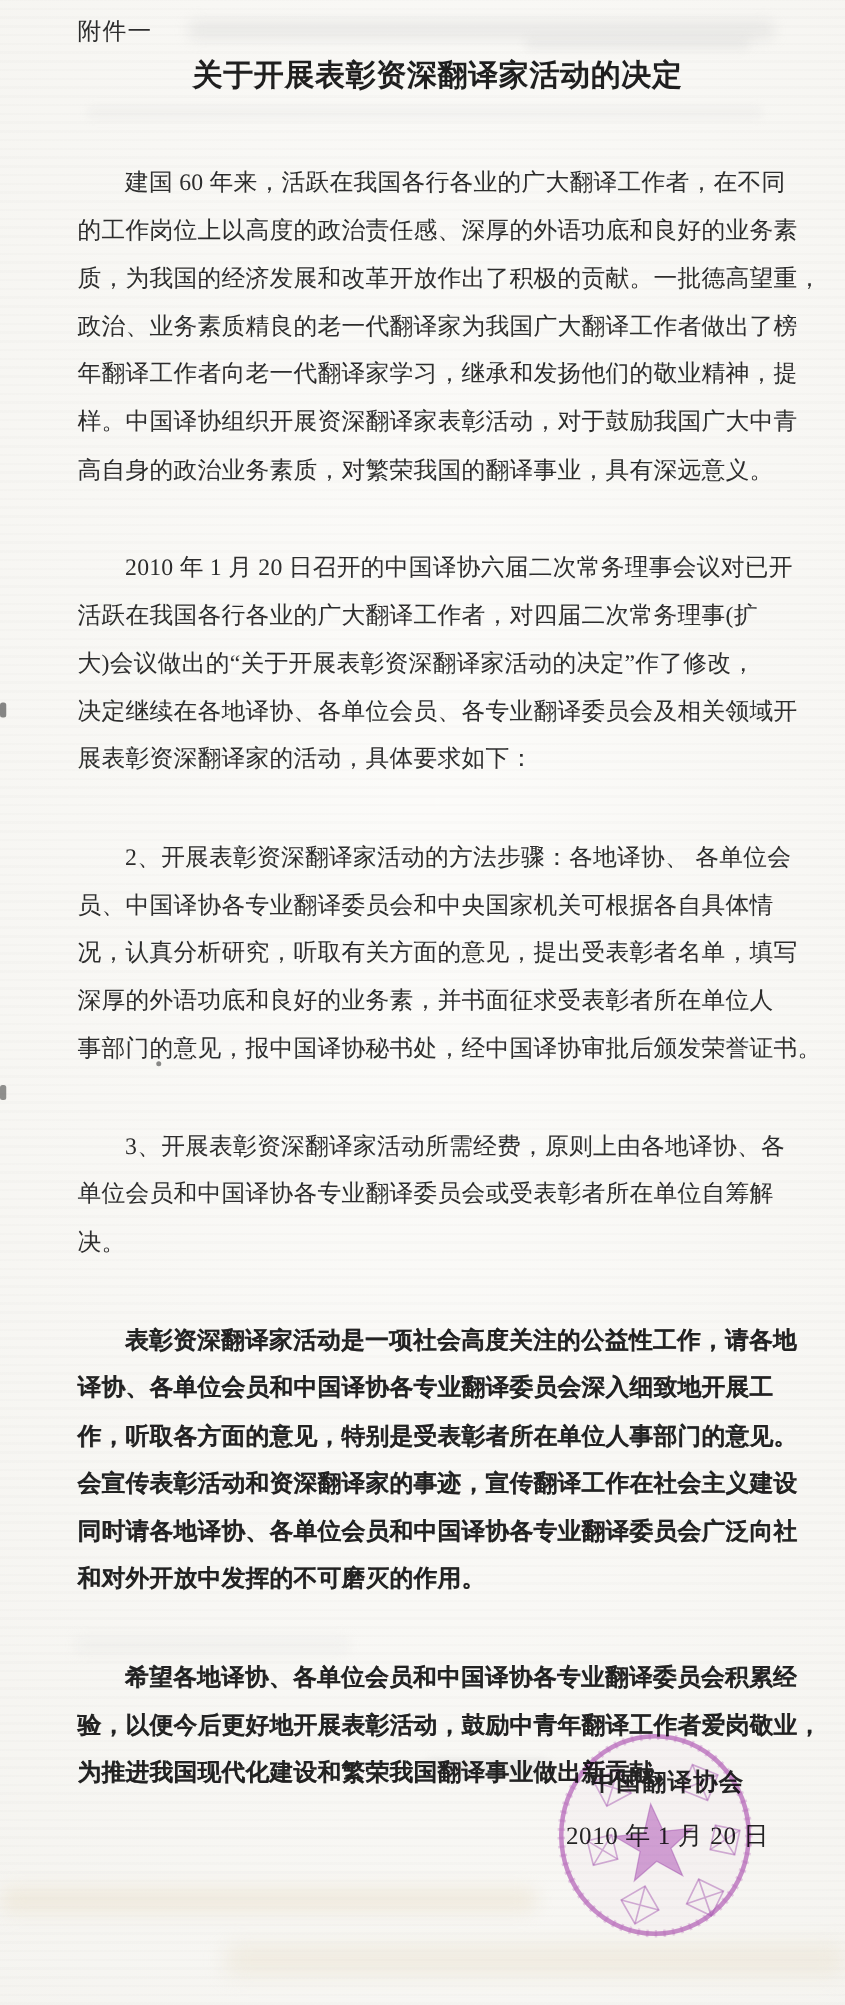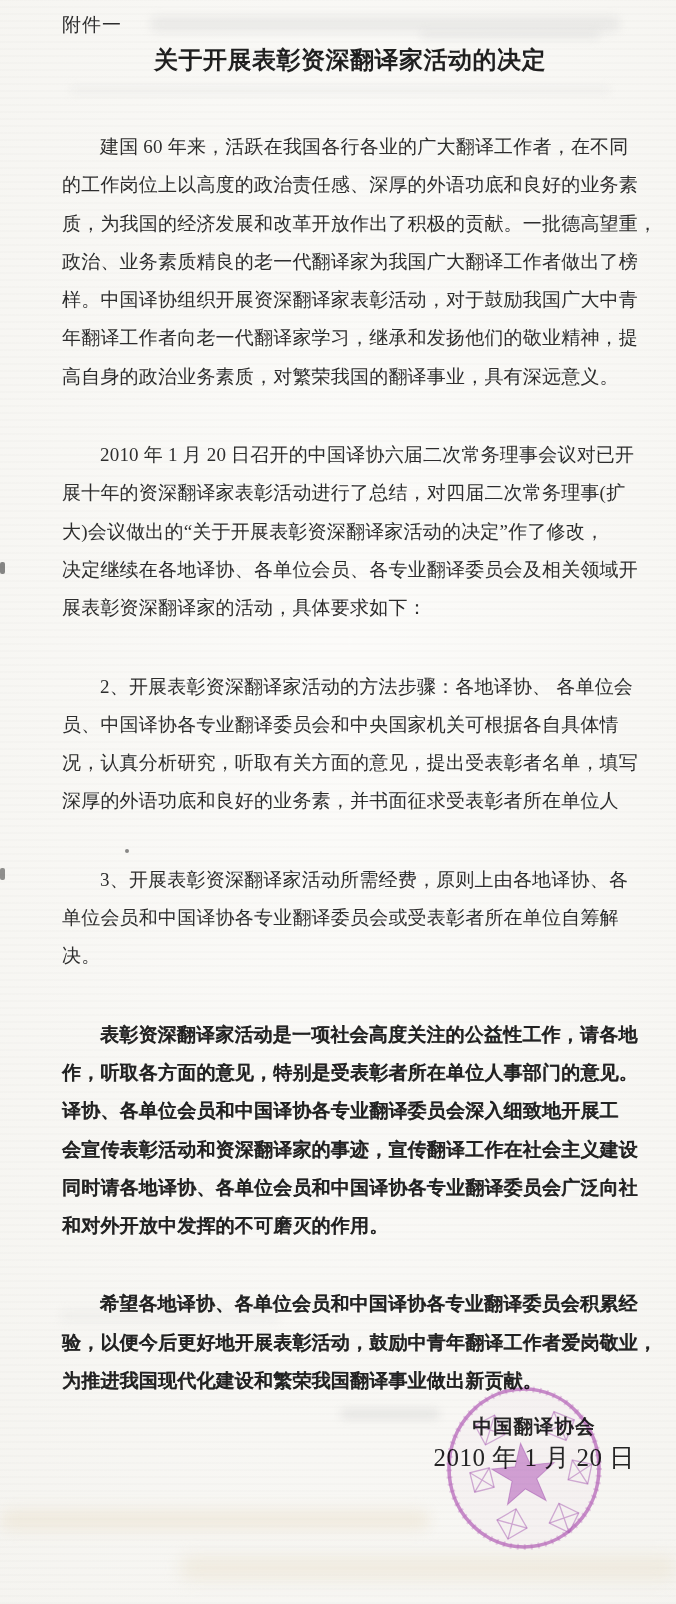--- a/index.html
+++ b/index.html
@@ -72,22 +72,22 @@
   .signature .org {
     font-size: 19.5px;
     font-weight: 600;
     letter-spacing: 1px;
     color: #242424;
     height: 26px;
     line-height: 26px;
     white-space: nowrap;
   }
   .signature .date {
-    margin-top: 5px;
-    font-size: 25px;
+    margin-top: 16px;
+    font-size: 20px;
     letter-spacing: 0.5px;
     color: #242424;
     height: 26px;
     line-height: 26px;
     white-space: nowrap;
   }
   .seal {
     position: absolute;
     left: 444px;
     top: 1384px;
@@ -131,46 +131,47 @@
 
   <div class="attachment-label">附件一</div>
   <div class="doc-title">关于开展表彰资深翻译家活动的决定</div>
 
   <div class="doc-body">
       <div class="para">
         <div class="line first">建国 60 年来，活跃在我国各行各业的广大翻译工作者，在不同</div>
         <div class="line">的工作岗位上以高度的政治责任感、深厚的外语功底和良好的业务素</div>
         <div class="line">质，为我国的经济发展和改革开放作出了积极的贡献。一批德高望重，</div>
         <div class="line">政治、业务素质精良的老一代翻译家为我国广大翻译工作者做出了榜</div>
+        <div class="line">年翻译工作者向老一代翻译家学习，继承和发扬他们的敬业精神，提</div>
         <div class="line">样。中国译协组织开展资深翻译家表彰活动，对于鼓励我国广大中青</div>
-        <div class="line">年翻译工作者向老一代翻译家学习，继承和发扬他们的敬业精神，提</div>
         <div class="line">高自身的政治业务素质，对繁荣我国的翻译事业，具有深远意义。</div>
       </div>
       <div class="para">
         <div class="line first">2010 年 1 月 20 日召开的中国译协六届二次常务理事会议对已开</div>
-        <div class="line">展十年的资深翻译家表彰活动进行了总结，对四届二次常务理事(扩</div>
+        <div class="line">活跃在我国各行各业的广大翻译工作者，对四届二次常务理事(扩</div>
         <div class="line">大)会议做出的“关于开展表彰资深翻译家活动的决定”作了修改，</div>
         <div class="line">决定继续在各地译协、各单位会员、各专业翻译委员会及相关领域开</div>
         <div class="line">展表彰资深翻译家的活动，具体要求如下：</div>
       </div>
       <div class="para">
         <div class="line first">2、开展表彰资深翻译家活动的方法步骤：各地译协、 各单位会</div>
         <div class="line">员、中国译协各专业翻译委员会和中央国家机关可根据各自具体情</div>
         <div class="line">况，认真分析研究，听取有关方面的意见，提出受表彰者名单，填写</div>
         <div class="line">深厚的外语功底和良好的业务素，并书面征求受表彰者所在单位人</div>
+        <div class="line">事部门的意见，报中国译协秘书处，经中国译协审批后颁发荣誉证书。</div>
       </div>
       <div class="para">
         <div class="line first">3、开展表彰资深翻译家活动所需经费，原则上由各地译协、各</div>
         <div class="line">单位会员和中国译协各专业翻译委员会或受表彰者所在单位自筹解</div>
         <div class="line">决。</div>
       </div>
       <div class="para bold">
         <div class="line first">表彰资深翻译家活动是一项社会高度关注的公益性工作，请各地</div>
+        <div class="line">译协、各单位会员和中国译协各专业翻译委员会深入细致地开展工</div>
         <div class="line">作，听取各方面的意见，特别是受表彰者所在单位人事部门的意见。</div>
-        <div class="line">译协、各单位会员和中国译协各专业翻译委员会深入细致地开展工</div>
         <div class="line">会宣传表彰活动和资深翻译家的事迹，宣传翻译工作在社会主义建设</div>
         <div class="line">同时请各地译协、各单位会员和中国译协各专业翻译委员会广泛向社</div>
         <div class="line">和对外开放中发挥的不可磨灭的作用。</div>
       </div>
       <div class="para bold">
         <div class="line first">希望各地译协、各单位会员和中国译协各专业翻译委员会积累经</div>
         <div class="line">验，以便今后更好地开展表彰活动，鼓励中青年翻译工作者爱岗敬业，</div>
         <div class="line">为推进我国现代化建设和繁荣我国翻译事业做出新贡献。</div>
       </div>
     </div>

